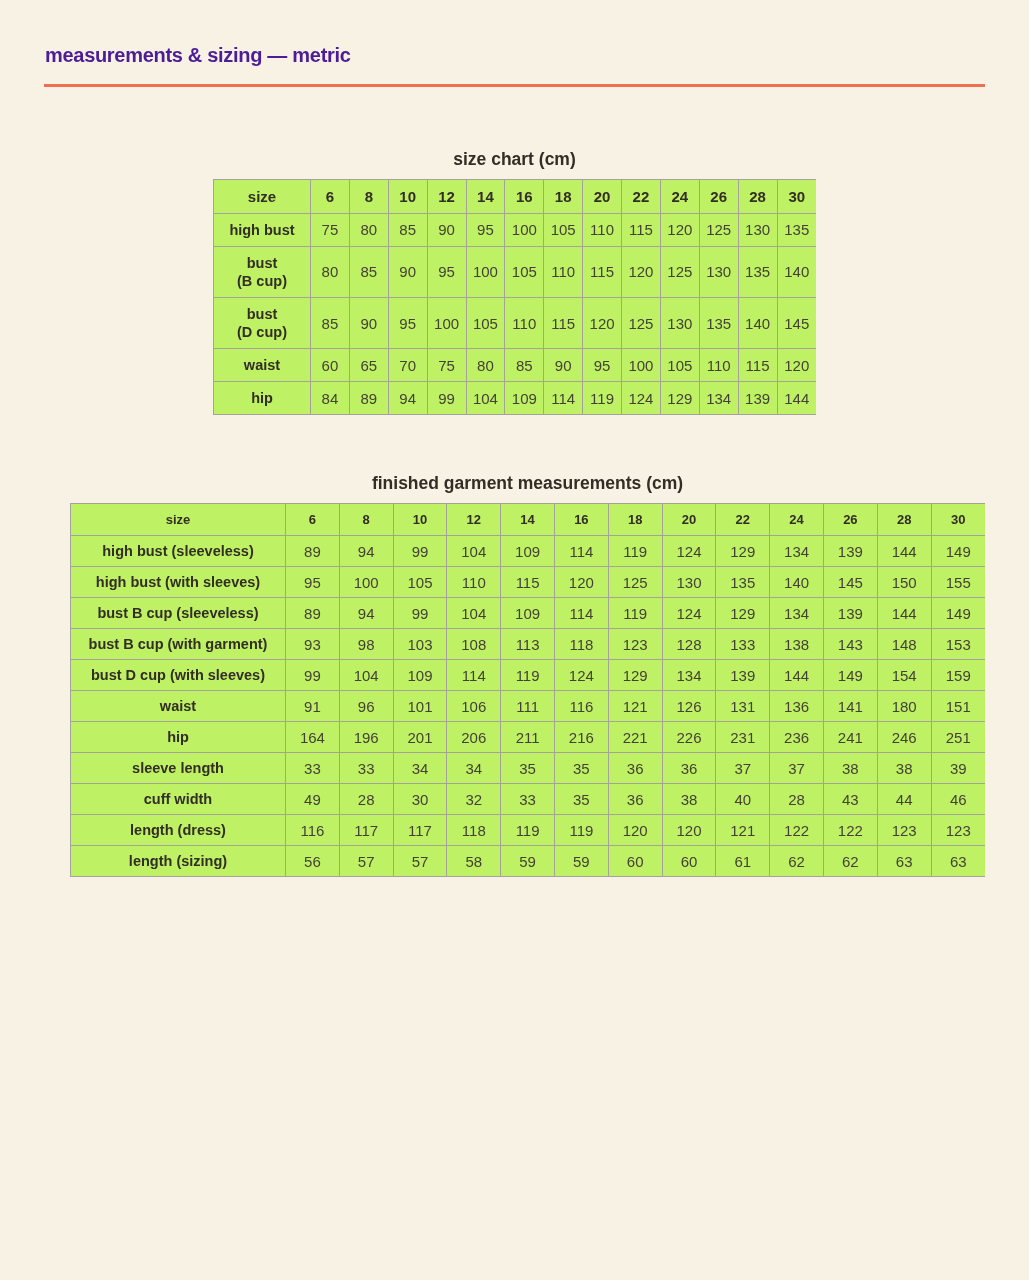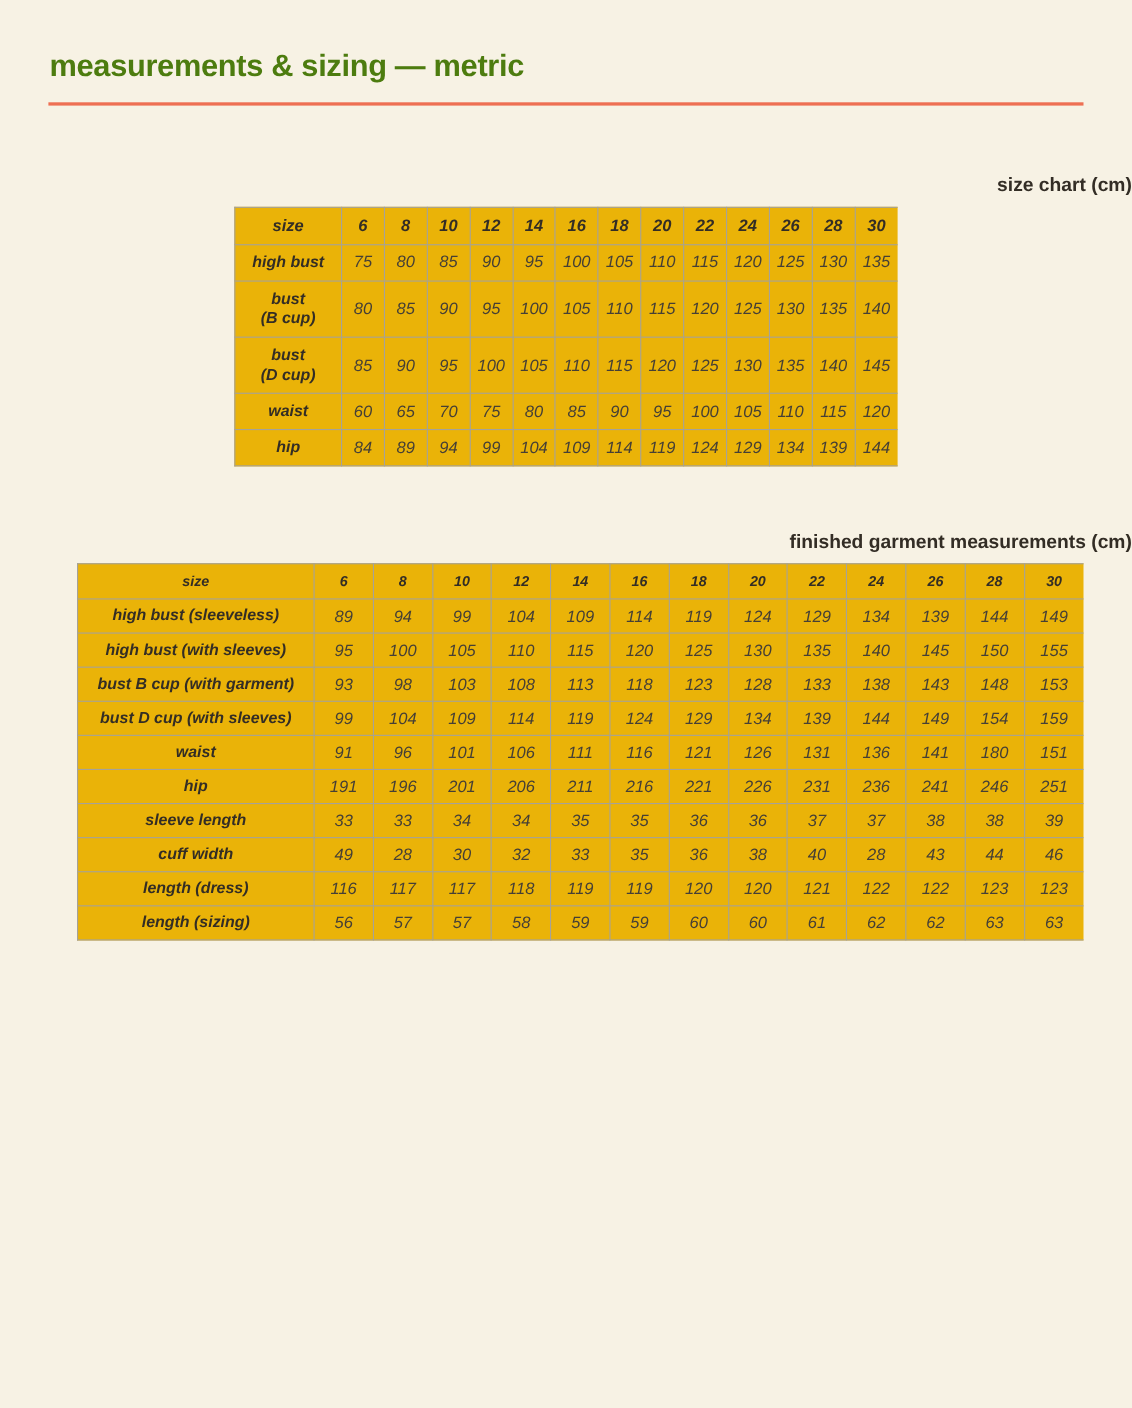--- a/index.html
+++ b/index.html
@@ -15,44 +15,43 @@
     overflow: hidden;
   }
   .page {
     width: 1029px;
     height: 1280px;
     box-sizing: border-box;
   }
   h1.page-title {
     margin: 0;
     padding: 44px 45px 0 45px;
-    font-size: 28px;
+    font-size: 20px;
     font-weight: bold;
-    color: #4d7c0f;
+    color: #4c1d95;
     letter-spacing: -0.3px;
   }
   .rule {
     margin: 17px 44px 0 44px;
     height: 2.5px;
     background: #ee7053;
   }
   .table-block-1 { margin-top: 62px; }
   .table-block-2 { margin-top: 58px; margin-left: 26px; }
   .table-title {
-    text-align: right;
+    text-align: center;
     font-weight: bold;
     font-size: 17.5px;
     color: #332d25;
   }
   table {
     border-collapse: collapse;
     margin: 9px auto 0 auto;
-    background: #eab308;
+    background: #bef264;
     table-layout: fixed;
-    font-style: italic;
   }
   .t1 { width: 603px; }
   .t2 { width: 915px; }
   th, td {
     border: 1px solid #a5a299;
     text-align: center;
     vertical-align: middle;
     overflow: hidden;
   }
   
@@ -245,20 +244,36 @@
             <td>120</td>
             <td>125</td>
             <td>130</td>
             <td>135</td>
             <td>140</td>
             <td>145</td>
             <td>150</td>
             <td>155</td>
           </tr>
           <tr>
+            <th>bust B cup (sleeveless)</th>
+            <td>89</td>
+            <td>94</td>
+            <td>99</td>
+            <td>104</td>
+            <td>109</td>
+            <td>114</td>
+            <td>119</td>
+            <td>124</td>
+            <td>129</td>
+            <td>134</td>
+            <td>139</td>
+            <td>144</td>
+            <td>149</td>
+          </tr>
+          <tr>
             <th>bust B cup (with garment)</th>
             <td>93</td>
             <td>98</td>
             <td>103</td>
             <td>108</td>
             <td>113</td>
             <td>118</td>
             <td>123</td>
             <td>128</td>
             <td>133</td>
@@ -294,21 +309,21 @@
             <td>121</td>
             <td>126</td>
             <td>131</td>
             <td>136</td>
             <td>141</td>
             <td>180</td>
             <td>151</td>
           </tr>
           <tr>
             <th>hip</th>
-            <td>191</td>
+            <td>164</td>
             <td>196</td>
             <td>201</td>
             <td>206</td>
             <td>211</td>
             <td>216</td>
             <td>221</td>
             <td>226</td>
             <td>231</td>
             <td>236</td>
             <td>241</td>

